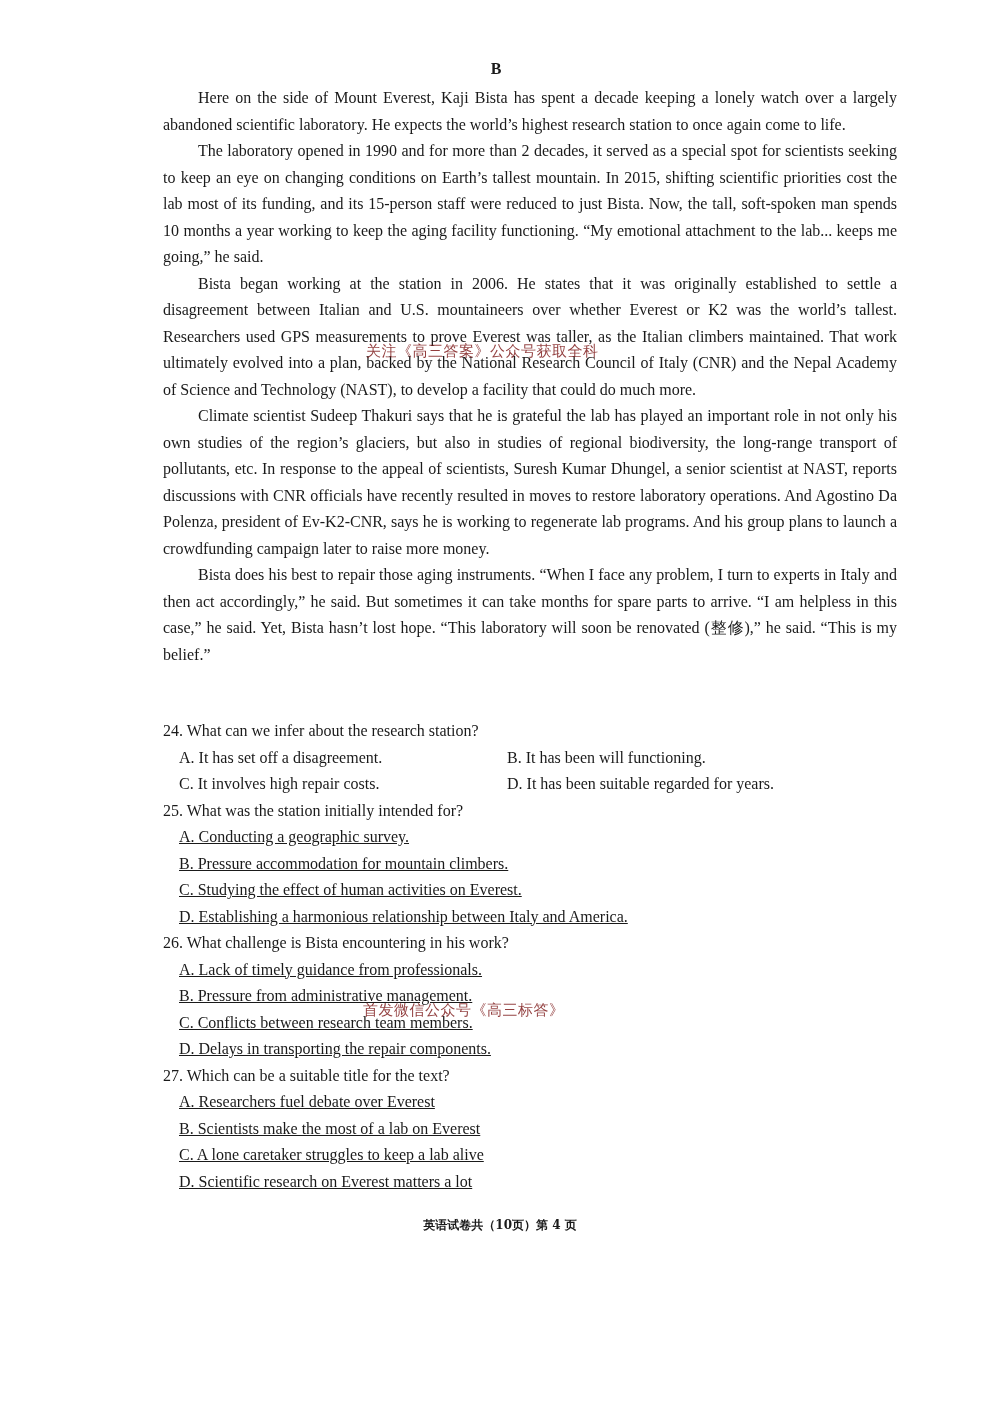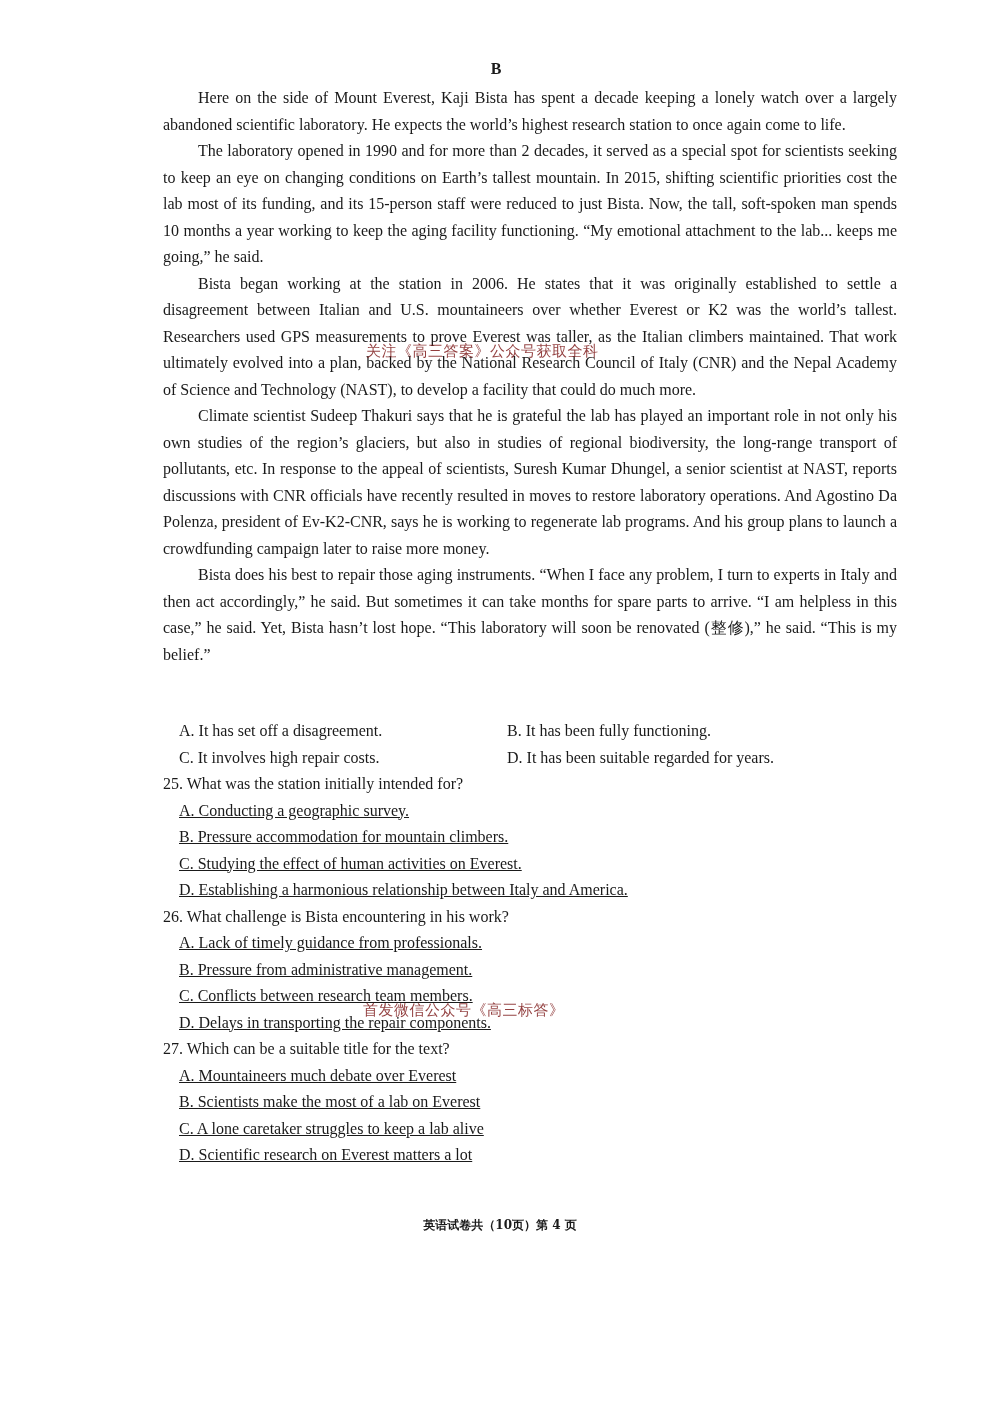--- a/index.html
+++ b/index.html
@@ -32,44 +32,45 @@
   <div class="passage">
     <p>Here on the side of Mount Everest, Kaji Bista has spent a decade keeping a lonely watch over a largely abandoned scientific laboratory. He expects the world’s highest research station to once again come to life.</p>
     <p>The laboratory opened in 1990 and for more than 2 decades, it served as a special spot for scientists seeking to keep an eye on changing conditions on Earth’s tallest mountain. In 2015, shifting scientific priorities cost the lab most of its funding, and its 15-person staff were reduced to just Bista. Now, the tall, soft-spoken man spends 10 months a year working to keep the aging facility functioning. “My emotional attachment to the lab... keeps me going,” he said.</p>
     <p>Bista began working at the station in 2006. He states that it was originally established to settle a disagreement between Italian and U.S. mountaineers over whether Everest or K2 was the world’s tallest. Researchers used GPS measurements to prove Everest was taller, as the Italian climbers maintained. That work ultimately evolved into a plan, backed by the National Research Council of Italy (CNR) and the Nepal Academy of Science and Technology (NAST), to develop a facility that could do much more.</p>
     <p>Climate scientist Sudeep Thakuri says that he is grateful the lab has played an important role in not only his own studies of the region’s glaciers, but also in studies of regional biodiversity, the long-range transport of pollutants, etc. In response to the appeal of scientists, Suresh Kumar Dhungel, a senior scientist at NAST, reports discussions with CNR officials have recently resulted in moves to restore laboratory operations. And Agostino Da Polenza, president of Ev-K2-CNR, says he is working to regenerate lab programs. And his group plans to launch a crowdfunding campaign later to raise more money.</p>
     <p>Bista does his best to repair those aging instruments. “When I face any problem, I turn to experts in Italy and then act accordingly,” he said. But sometimes it can take months for spare parts to arrive. “I am helpless in this case,” he said. Yet, Bista hasn’t lost hope. “This laboratory will soon be renovated (整修),” he said. “This is my belief.”</p>
   </div>
 
   <div class="questions">
     <div>
+      <p class="q-stem">24. What can we infer about the research station?</p>
       <div class="opt-grid">
         <div>A. It has set off a disagreement.</div>
-        <div>B. It has been fully functioning.</div>
+        <div>B. It has been will functioning.</div>
         <div>C. It involves high repair costs.</div>
         <div>D. It has been suitable regarded for years.</div>
       </div>
     </div>
     <div>
       <p class="q-stem">25. What was the station initially intended for?</p>
       <p class="opt">A. Conducting a geographic survey.</p>
       <p class="opt">B. Pressure accommodation for mountain climbers.</p>
       <p class="opt">C. Studying the effect of human activities on Everest.</p>
       <p class="opt">D. Establishing a harmonious relationship between Italy and America.</p>
     </div>
     <div>
       <p class="q-stem">26. What challenge is Bista encountering in his work?</p>
       <p class="opt">A. Lack of timely guidance from professionals.</p>
       <p class="opt">B. Pressure from administrative management.</p>
       <p class="opt">C. Conflicts between research team members.</p>
       <p class="opt">D. Delays in transporting the repair components.</p>
     </div>
     <div>
       <p class="q-stem">27. Which can be a suitable title for the text?</p>
-      <p class="opt">A. Mountaineers much debate over Everest</p>
+      <p class="opt">A. Researchers fuel debate over Everest</p>
       <p class="opt">B. Scientists make the most of a lab on Everest</p>
       <p class="opt">C. A lone caretaker struggles to keep a lab alive</p>
       <p class="opt">D. Scientific research on Everest matters a lot</p>
     </div>
   </div>
 
   <div class="footer">英语试卷共（10页）第 4 页</div>
 
   <div class="watermark wm1">关注《高三答案》公众号获取全科</div>
   <div class="watermark wm2">首发微信公众号《高三标答》</div>

